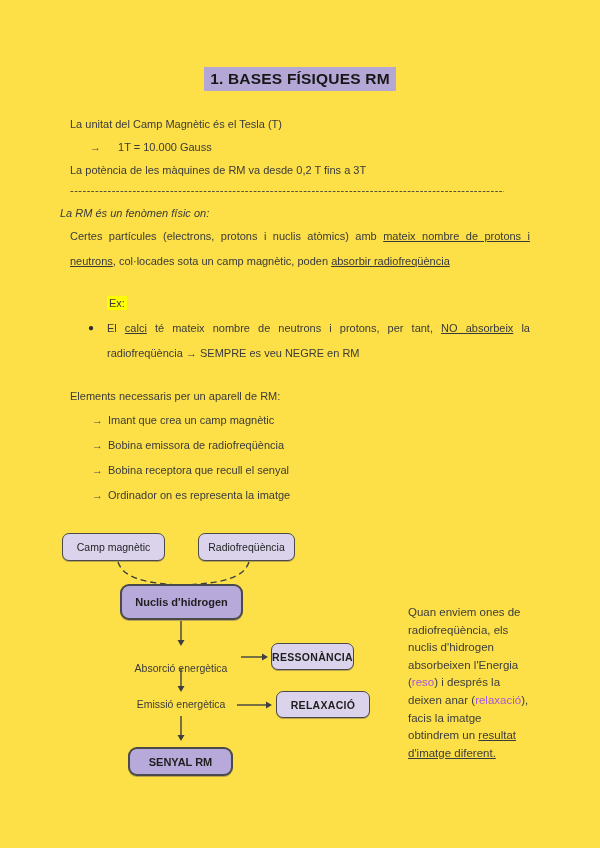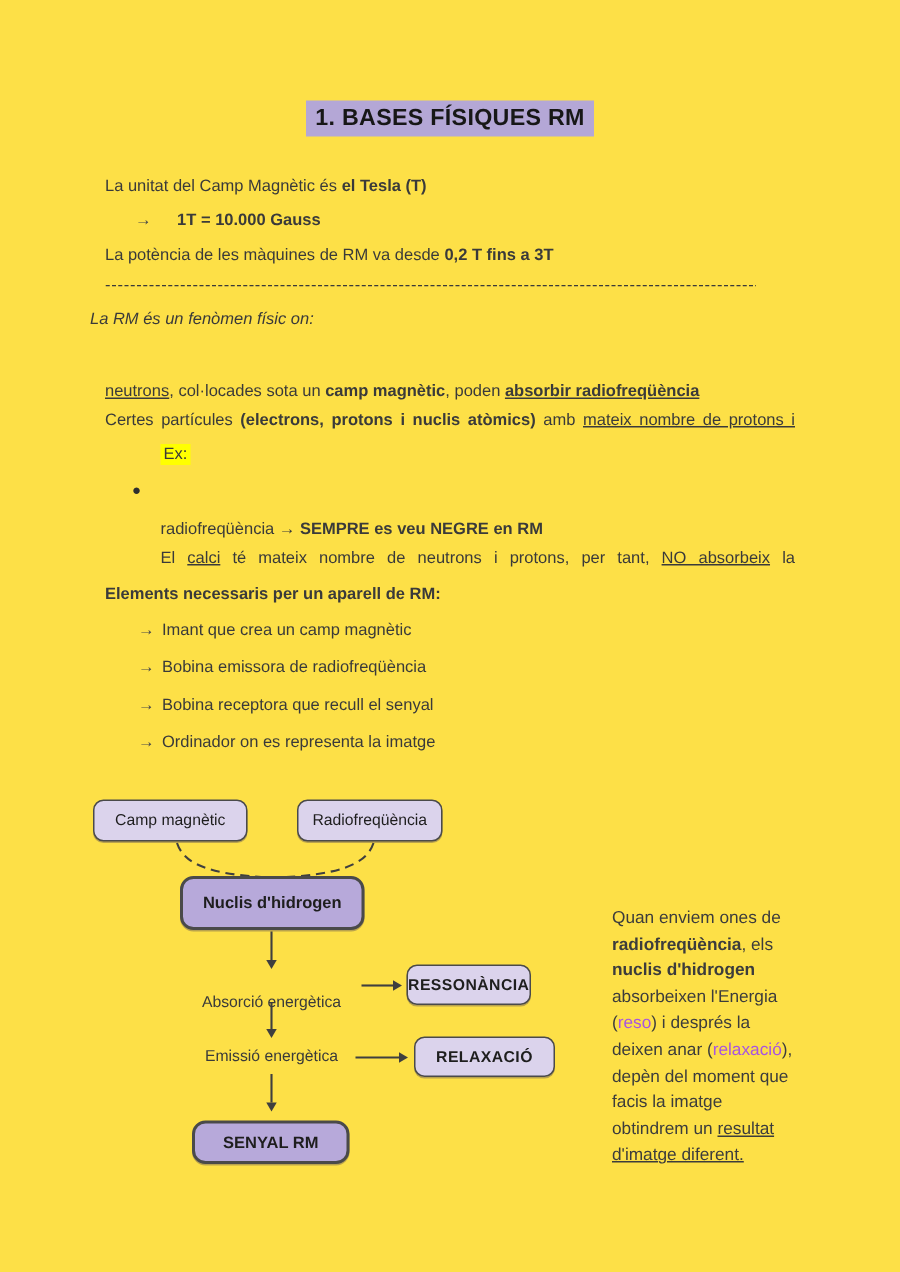--- a/index.html
+++ b/index.html
@@ -5,22 +5,22 @@
   html,body { margin:0; padding:0; background:#e8e8e8; }
   .page {
     position:relative; width:600px; height:848px; margin:0 auto;
     background:#fde047; overflow:hidden;
     font-family:"Liberation Sans", sans-serif;
     color:var(--text, #3a3a3a);
   }
   .abs { position:absolute; }
   .t  { font-size:11px; line-height:14px; white-space:nowrap; }
   .wide { width:460px; }
-  .just { text-align:justify; text-align-last:justify; white-space:normal; overflow:hidden; height:15px;margin-top:44px; }
-  .b { font-weight:700; }
+  .just { text-align:justify; text-align-last:justify; white-space:normal; overflow:hidden; height:15px; }
+  .b { font-weight:400; }
   .i { font-style:italic; }
   .accent { color:var(--accent-purple, #a64fe0); }
   .hl-yellow { background:var(--highlight-yellow, #ffff00); padding:1px 2px; }
 
   .title { position:absolute; top:70px; left:0; width:600px; text-align:center;
            font-size:15.5px; font-weight:700; color:#171717; letter-spacing:.2px; }
   .title .hl { background:var(--highlight-purple, #b4a7d6); padding:3px 6px 4px 6px; }
 
   .sep { position:absolute; left:70px; top:184px; width:434px; overflow:hidden;
          white-space:nowrap; font-size:11px; letter-spacing:.5px; color:#3a3a3a; }
@@ -130,19 +130,18 @@
 
   <div class="node medium" style="left:128px; top:747px; width:105px; height:29px;">SENYAL RM</div>
 
   <div class="side-note">
     <div class="ln"><span>Quan enviem ones de</span></div>
     <div class="ln"><span class="b">radiofreqüència</span><span>, els</span></div>
     <div class="ln"><span class="b">nuclis d'hidrogen</span></div>
     <div class="ln"><span>absorbeixen l'Energia</span></div>
     <div class="ln"><span>(</span><span class="accent">reso</span><span>) i després la</span></div>
     <div class="ln"><span>deixen anar (</span><span class="accent">relaxació</span><span>),</span></div>
-    <div class="ln"><span>depèn del moment que</span></div>
     <div class="ln"><span>facis la imatge</span></div>
     <div class="ln"><span>obtindrem un </span><span style="text-decoration: underline;">resultat</span></div>
     <div class="ln"><span style="text-decoration: underline;">d'imatge diferent.</span></div>
   </div>
 
 </div>
 
 </body></html>

